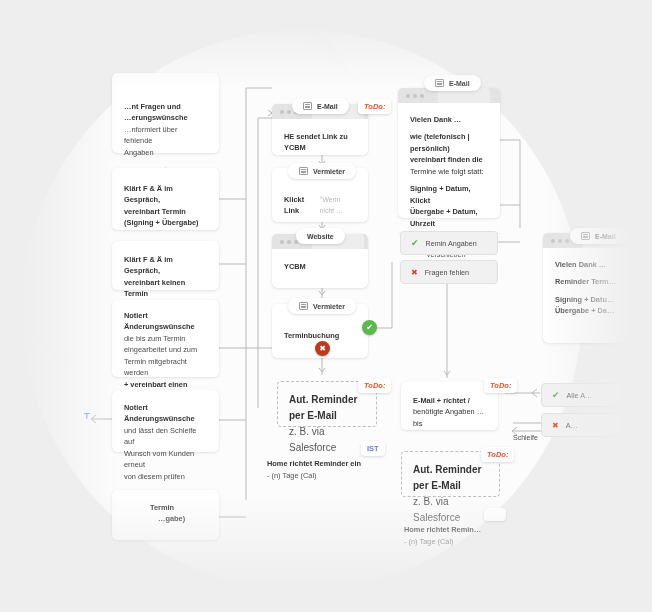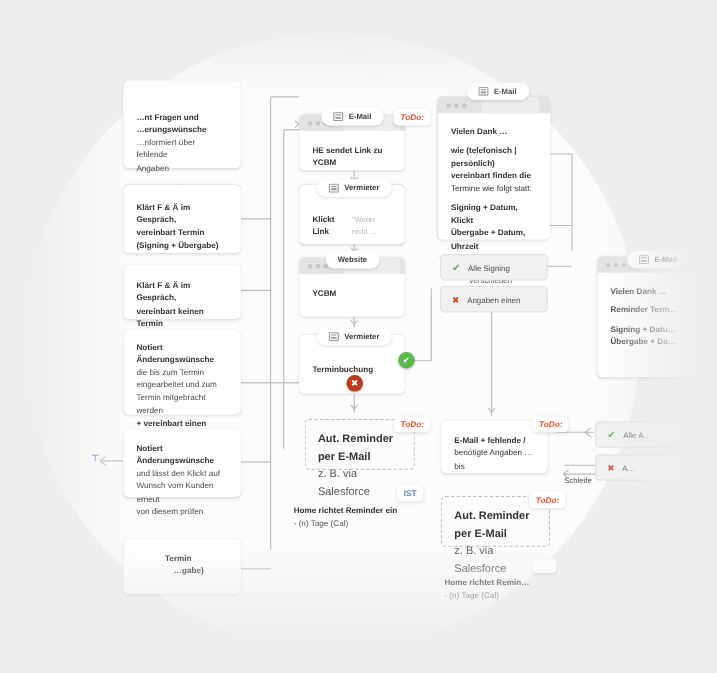--- a/index.html
+++ b/index.html
@@ -176,21 +176,21 @@
       <div>eingearbeitet und zum</div>
       <div>Termin mitgebracht werden</div>
       <div style="font-weight:bold;color:#333;">+ vereinbart einen Termin</div>
       <div style="font-weight:bold;color:#333;">+ vereinbart keinen Termin</div>
     </div>
   </div>
 
   <div class="card" style="left:112px;top:390px;width:107px;height:62px;">
     <div class="body" style="padding-top:12px;">
       <div style="font-weight:bold;color:#333;">Notiert Änderungswünsche</div>
-      <div>und lässt den Klickt auf</div>
+      <div>und lässt den Schleife auf</div>
       <div>Wunsch vom Kunden erneut</div>
       <div>von diesem prüfen</div>
     </div>
   </div>
 
   <div class="card" style="left:112px;top:490px;width:107px;height:50px;">
     <div class="body" style="padding-top:12px;padding-left:38px;">
       <div style="font-weight:bold;color:#333;">Termin</div>
       <div style="font-weight:bold;color:#333;padding-left:8px;">…gabe)</div>
     </div>
@@ -314,38 +314,38 @@
       <div style="font-weight:bold;color:#333;">Übergabe + Da…</div>
     </div>
   </div>
   <div class="pill" style="left:570px;top:228px;">
     <span class="gi"></span>
     <span>E-Mail</span>
   </div>
 
   <div class="chip" style="left:400px;top:231px;width:76px;">
     <span class="ok">✔</span>
-    <span>Alle Signing</span>
+    <span>Remin Angaben</span>
   </div>
   <div class="chip" style="left:400px;top:260px;width:76px;">
     <span class="no">✖</span>
-    <span>Angaben einen</span>
+    <span>Fragen fehlen</span>
   </div>
   <div class="chip" style="left:541px;top:383px;width:60px;">
     <span class="ok">✔</span>
     <span>Alle A…</span>
   </div>
   <div class="chip" style="left:541px;top:413px;width:60px;">
     <span class="no">✖</span>
     <span>A…</span>
   </div>
 
   <div class="card" style="left:401px;top:382px;width:97px;height:48px;">
     <div class="body" style="padding-top:13px;">
-      <div style="font-weight:bold;color:#333;">E-Mail + fehlende /</div>
+      <div style="font-weight:bold;color:#333;">E-Mail + richtet /</div>
       <div style="font-weight:normal;color:#333;">benötigte Angaben … bis</div>
     </div>
   </div>
   <div class="badge todo" style="left:484px;top:378px;">ToDo:</div>
 
   <div class="arrow-lbl" style="left:513px;top:434px;">Schleife</div>
 
   <div class="dashed" style="left:401px;top:451px;width:97px;height:44px;">
     <div class="body">
       <div style="font-weight:bold;color:#333;">Aut. Reminder per E-Mail</div>

